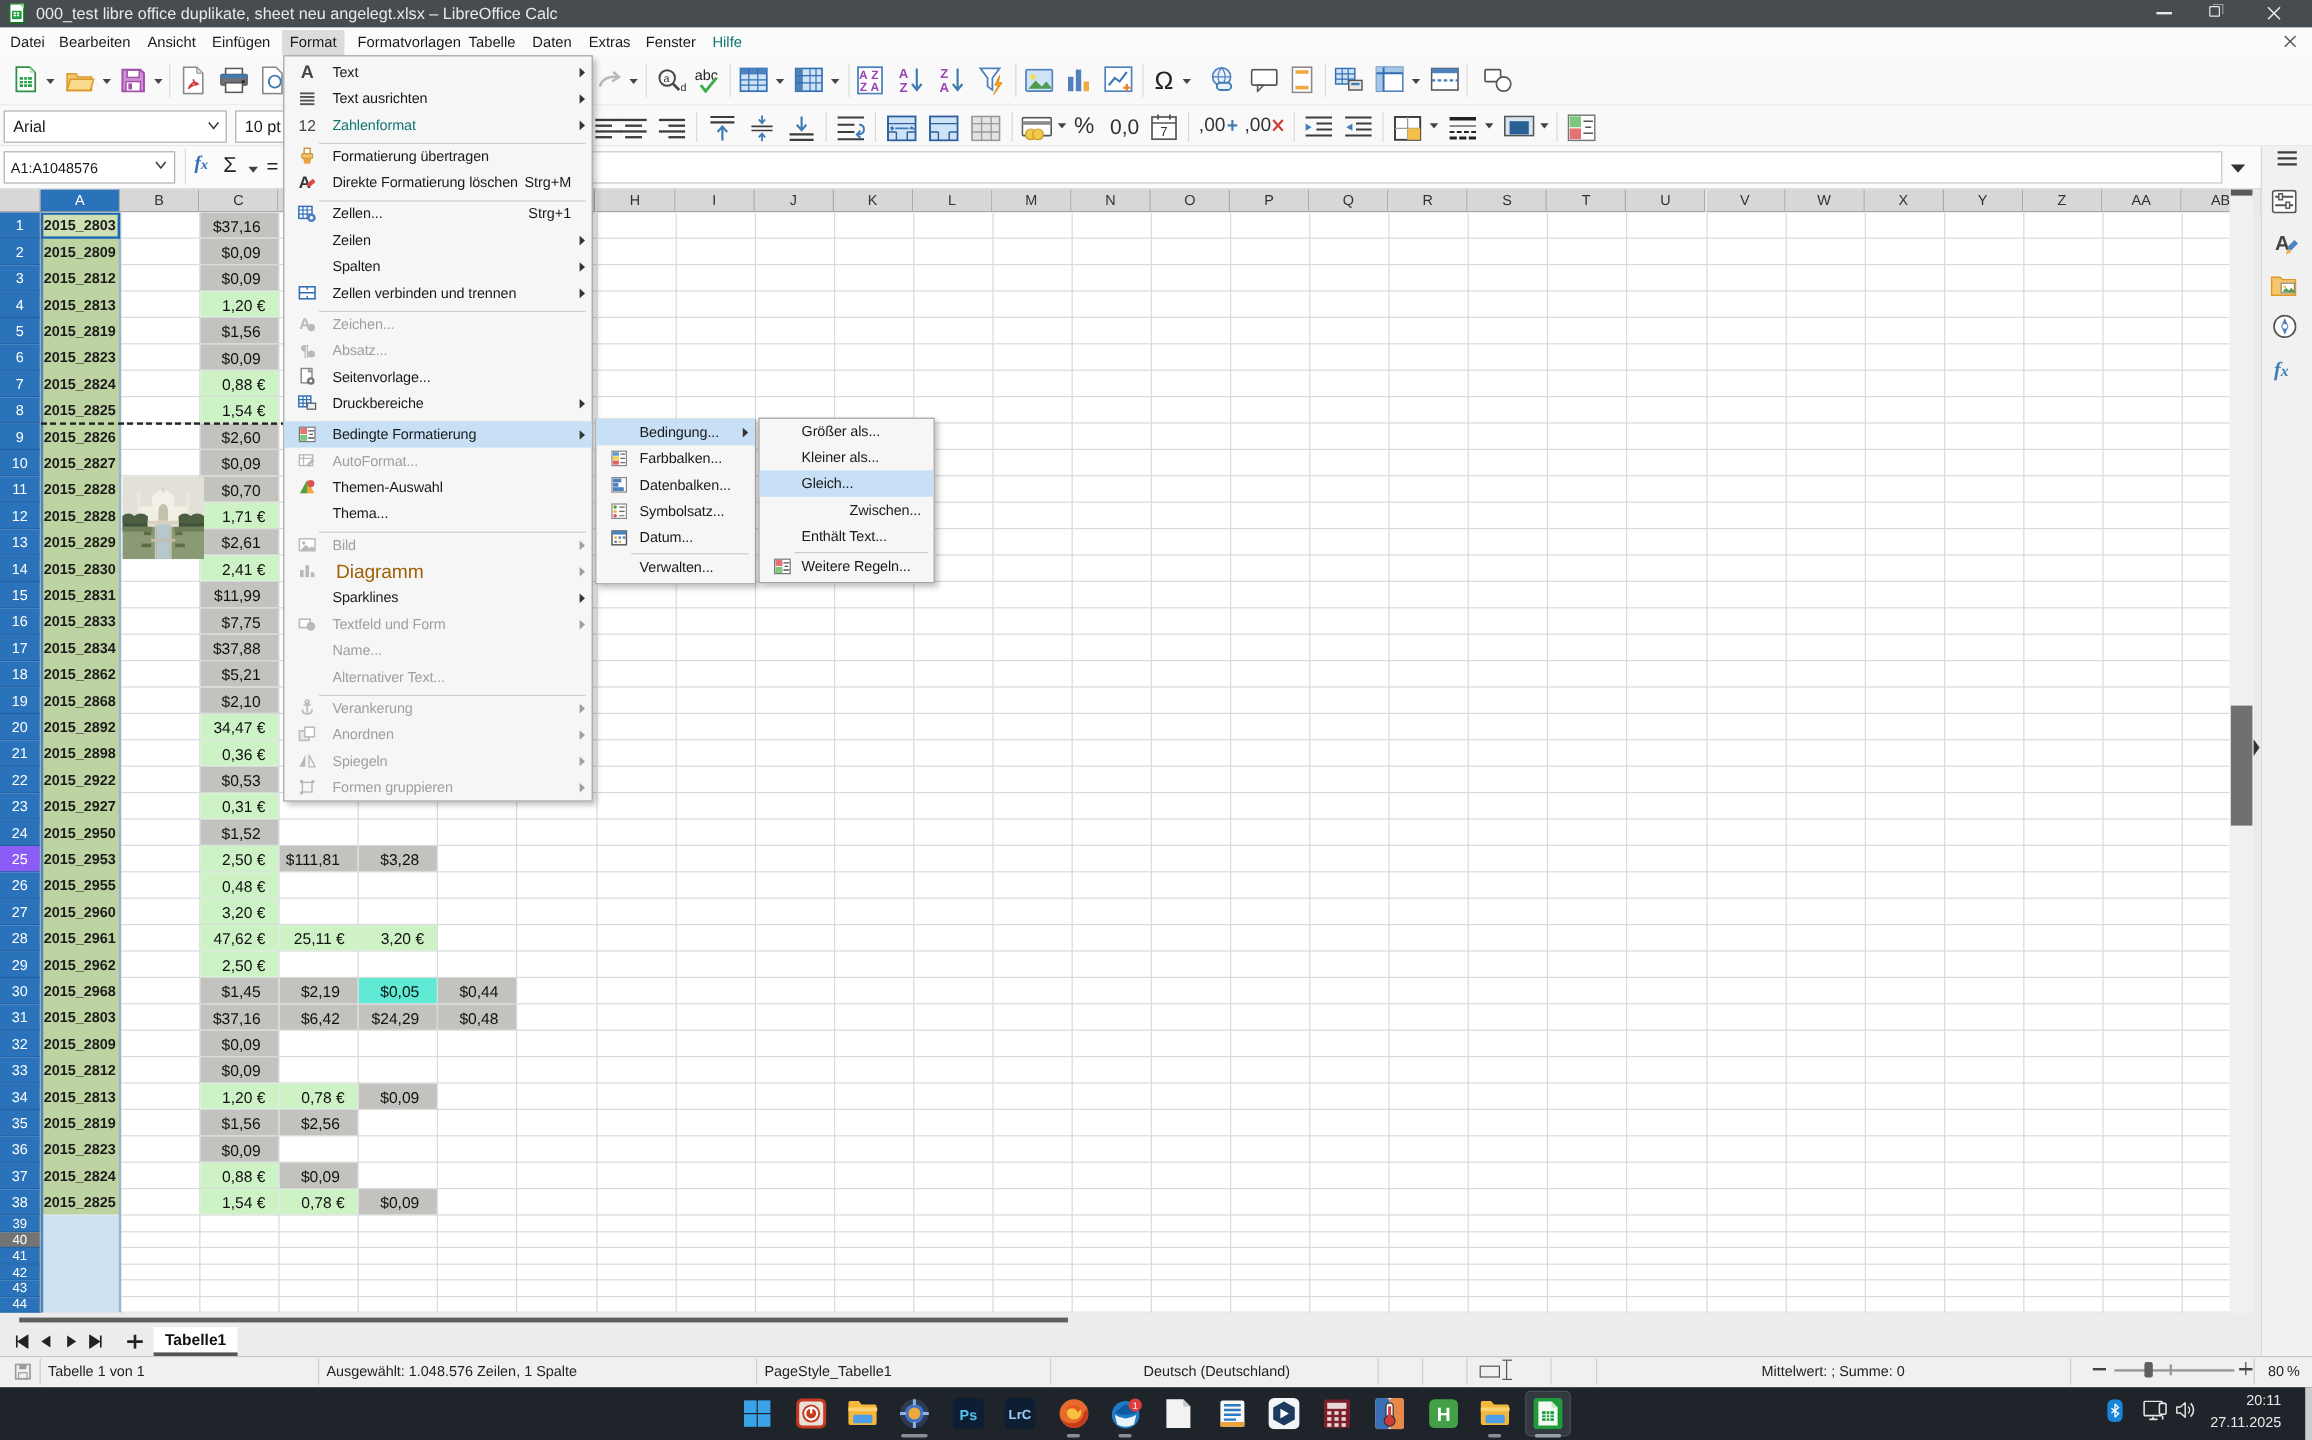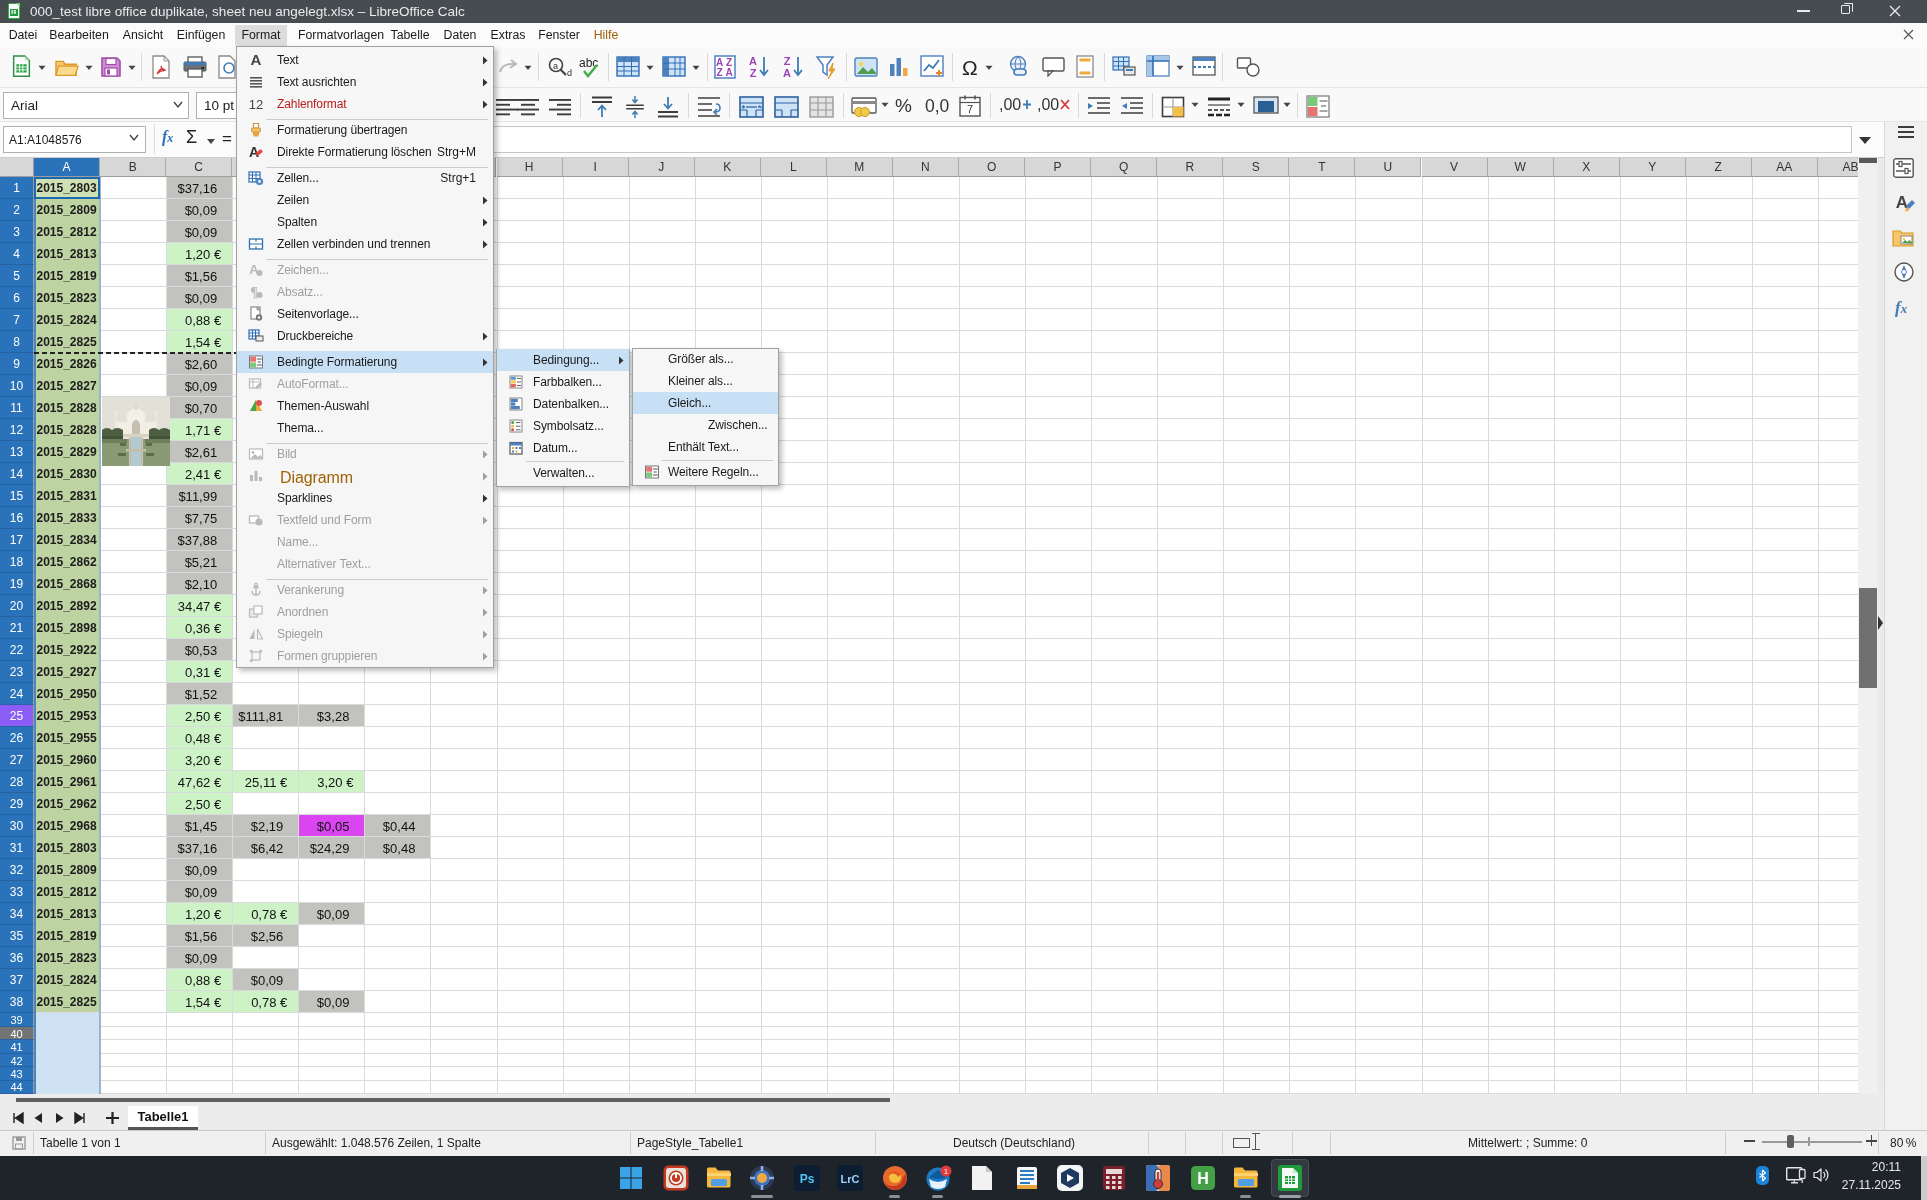--- a/index.html
+++ b/index.html
@@ -28,21 +28,21 @@
 <div class="abs" style="left:-22px;top:25px;width:90px;height:20px;padding-top:3px;font-size:12.3px;color:#1a1a1a;text-align:center;"><span style="padding:3px 7px 4px 7px;">Datei</span></div>
 <div class="abs" style="left:34px;top:25px;width:90px;height:20px;padding-top:3px;font-size:12.3px;color:#1a1a1a;text-align:center;"><span style="padding:3px 7px 4px 7px;">Bearbeiten</span></div>
 <div class="abs" style="left:98px;top:25px;width:90px;height:20px;padding-top:3px;font-size:12.3px;color:#1a1a1a;text-align:center;"><span style="padding:3px 7px 4px 7px;">Ansicht</span></div>
 <div class="abs" style="left:156px;top:25px;width:90px;height:20px;padding-top:3px;font-size:12.3px;color:#1a1a1a;text-align:center;"><span style="padding:3px 7px 4px 7px;">Einfügen</span></div>
 <div class="abs" style="left:216px;top:25px;width:90px;height:20px;padding-top:3px;font-size:12.3px;color:#1a1a1a;text-align:center;"><span style="background:#dcdcdc;padding:3px 7px 4px 7px;">Format</span></div>
 <div class="abs" style="left:291px;top:25px;width:90px;height:20px;padding-top:3px;font-size:12.3px;color:#1a1a1a;text-align:center;"><span style="padding:3px 7px 4px 7px;">Formatvorlagen</span></div>
 <div class="abs" style="left:365px;top:25px;width:90px;height:20px;padding-top:3px;font-size:12.3px;color:#1a1a1a;text-align:center;"><span style="padding:3px 7px 4px 7px;">Tabelle</span></div>
 <div class="abs" style="left:415px;top:25px;width:90px;height:20px;padding-top:3px;font-size:12.3px;color:#1a1a1a;text-align:center;"><span style="padding:3px 7px 4px 7px;">Daten</span></div>
 <div class="abs" style="left:463px;top:25px;width:90px;height:20px;padding-top:3px;font-size:12.3px;color:#1a1a1a;text-align:center;"><span style="padding:3px 7px 4px 7px;">Extras</span></div>
 <div class="abs" style="left:514px;top:25px;width:90px;height:20px;padding-top:3px;font-size:12.3px;color:#1a1a1a;text-align:center;"><span style="padding:3px 7px 4px 7px;">Fenster</span></div>
-<div class="abs" style="left:561px;top:25px;width:90px;height:20px;padding-top:3px;font-size:12.3px;color:#a16207;text-align:center;"><span style="padding:3px 7px 4px 7px;">Hilfe</span></div>
+<div class="abs" style="left:561px;top:25px;width:90px;height:20px;padding-top:3px;font-size:12.3px;color:#0f766e;text-align:center;"><span style="padding:3px 7px 4px 7px;">Hilfe</span></div>
 <svg class="abs" style="left:1903px;top:29px" width="11" height="11" viewBox="0 0 11 11">
     <path d="M1 1 L10 10 M10 1 L1 10" stroke="#555" stroke-width="1.2"></path>
   </svg>
 <div class="abs" style="left:0;top:47px;width:1927px;height:41px;background:#f9f9fa;border-bottom:1px solid #e4e4e4;"></div>
 <div class="abs" style="left:0;top:88px;width:1927px;height:34px;background:#f9f9fa;border-bottom:1px solid #e4e4e4;"></div>
 <div class="abs" style="left:0;top:122px;width:1884px;height:36px;background:#fbfbfb;border-bottom:1px solid #cdcdcd;"></div>
 <svg class="abs" style="left:11px;top:55px" width="21" height="24" viewBox="0 0 21 26">
     <path d="M2 1 h12 l5 5 v17 h-17 z" fill="#fff" stroke="#2f8f46" stroke-width="1.6"></path>
       <path d="M14 1 l5 5 h-5 z" fill="#b6e2bc"></path>
     <rect x="5" y="10" width="11" height="9" fill="#27a343"></rect>
@@ -583,21 +583,21 @@
     <div class="abs" style="left:199.2px;top:528.0px;width:65.1px;height:21.0px;background:#c2c2be;font-size:13px;color:#111;text-align:right;padding:4px 15px 0 0;">$111,81</div>
     <div class="abs" style="left:265.3px;top:528.0px;width:65.1px;height:21.0px;background:#c2c2be;font-size:13px;color:#111;text-align:right;padding:4px 15px 0 0;">$3,28</div>
     <div class="abs" style="left:133.1px;top:550.0px;width:65.1px;height:21.0px;background:#cdf2c6;font-size:13px;color:#111;text-align:right;padding:4px 11px 0 0;">0,48 €</div>
     <div class="abs" style="left:133.1px;top:572.0px;width:65.1px;height:21.0px;background:#cdf2c6;font-size:13px;color:#111;text-align:right;padding:4px 11px 0 0;">3,20 €</div>
     <div class="abs" style="left:133.1px;top:594.0px;width:65.1px;height:21.0px;background:#cdf2c6;font-size:13px;color:#111;text-align:right;padding:4px 11px 0 0;">47,62 €</div>
     <div class="abs" style="left:199.2px;top:594.0px;width:65.1px;height:21.0px;background:#cdf2c6;font-size:13px;color:#111;text-align:right;padding:4px 11px 0 0;">25,11 €</div>
     <div class="abs" style="left:265.3px;top:594.0px;width:65.1px;height:21.0px;background:#cdf2c6;font-size:13px;color:#111;text-align:right;padding:4px 11px 0 0;">3,20 €</div>
     <div class="abs" style="left:133.1px;top:616.0px;width:65.1px;height:21.0px;background:#cdf2c6;font-size:13px;color:#111;text-align:right;padding:4px 11px 0 0;">2,50 €</div>
     <div class="abs" style="left:133.1px;top:638.0px;width:65.1px;height:21.0px;background:#c2c2be;font-size:13px;color:#111;text-align:right;padding:4px 15px 0 0;">$1,45</div>
     <div class="abs" style="left:199.2px;top:638.0px;width:65.1px;height:21.0px;background:#c2c2be;font-size:13px;color:#111;text-align:right;padding:4px 15px 0 0;">$2,19</div>
-    <div class="abs" style="left:265.3px;top:638.0px;width:65.1px;height:21.0px;background:#d946ef;font-size:13px;color:#111;text-align:right;padding:4px 15px 0 0;">$0,05</div>
+    <div class="abs" style="left:265.3px;top:638.0px;width:65.1px;height:21.0px;background:#5eead4;font-size:13px;color:#111;text-align:right;padding:4px 15px 0 0;">$0,05</div>
     <div class="abs" style="left:331.3px;top:638.0px;width:65.1px;height:21.0px;background:#c2c2be;font-size:13px;color:#111;text-align:right;padding:4px 15px 0 0;">$0,44</div>
     <div class="abs" style="left:133.1px;top:660.0px;width:65.1px;height:21.0px;background:#c2c2be;font-size:13px;color:#111;text-align:right;padding:4px 15px 0 0;">$37,16</div>
     <div class="abs" style="left:199.2px;top:660.0px;width:65.1px;height:21.0px;background:#c2c2be;font-size:13px;color:#111;text-align:right;padding:4px 15px 0 0;">$6,42</div>
     <div class="abs" style="left:265.3px;top:660.0px;width:65.1px;height:21.0px;background:#c2c2be;font-size:13px;color:#111;text-align:right;padding:4px 15px 0 0;">$24,29</div>
     <div class="abs" style="left:331.3px;top:660.0px;width:65.1px;height:21.0px;background:#c2c2be;font-size:13px;color:#111;text-align:right;padding:4px 15px 0 0;">$0,48</div>
     <div class="abs" style="left:133.1px;top:682.0px;width:65.1px;height:21.0px;background:#c2c2be;font-size:13px;color:#111;text-align:right;padding:4px 15px 0 0;">$0,09</div>
     <div class="abs" style="left:133.1px;top:704.0px;width:65.1px;height:21.0px;background:#c2c2be;font-size:13px;color:#111;text-align:right;padding:4px 15px 0 0;">$0,09</div>
     <div class="abs" style="left:133.1px;top:726.0px;width:65.1px;height:21.0px;background:#cdf2c6;font-size:13px;color:#111;text-align:right;padding:4px 11px 0 0;">1,20 €</div>
     <div class="abs" style="left:199.2px;top:726.0px;width:65.1px;height:21.0px;background:#cdf2c6;font-size:13px;color:#111;text-align:right;padding:4px 11px 0 0;">0,78 €</div>
     <div class="abs" style="left:265.3px;top:726.0px;width:65.1px;height:21.0px;background:#c2c2be;font-size:13px;color:#111;text-align:right;padding:4px 15px 0 0;">$0,09</div>
@@ -651,21 +651,21 @@
 <div class="abs" style="left:277px;top:75px;font-size:12px;letter-spacing:-0.1px;color:#1a1a1a;white-space:nowrap;">Text ausrichten</div>
 <svg class="abs" style="left:248px;top:74px" width="16" height="16" viewBox="0 0 16 16">
     <rect x="2" y="3" width="12" height="1.6" fill="#555"></rect>
     <rect x="2" y="6" width="12" height="1.6" fill="#555"></rect>
     <rect x="2" y="9" width="12" height="1.6" fill="#555"></rect>
     <rect x="2" y="12" width="12" height="1.6" fill="#555"></rect>
   </svg>
 <svg class="abs" style="left:482px;top:78px" width="6" height="9" viewBox="0 0 6 9">
     <path d="M1 0.5 L5.5 4.5 L1 8.5 Z" fill="#333"></path>
   </svg>
-<div class="abs" style="left:277px;top:97px;font-size:12px;letter-spacing:-0.1px;color:#b91c1c;white-space:nowrap;">Zahlenformat</div>
+<div class="abs" style="left:277px;top:97px;font-size:12px;letter-spacing:-0.1px;color:#0f766e;white-space:nowrap;">Zahlenformat</div>
 <svg class="abs" style="left:248px;top:96px" width="16" height="16" viewBox="0 0 16 16">
     <text x="8" y="13" font-size="13" text-anchor="middle" fill="#444" font-family="Liberation Sans">12</text>
   </svg>
 <svg class="abs" style="left:482px;top:100px" width="6" height="9" viewBox="0 0 6 9">
     <path d="M1 0.5 L5.5 4.5 L1 8.5 Z" fill="#333"></path>
   </svg>
 <div class="abs" style="left:266px;top:119px;width:222px;height:1px;background:#ccc;"></div>
 <div class="abs" style="left:277px;top:123px;font-size:12px;letter-spacing:-0.1px;color:#1a1a1a;white-space:nowrap;">Formatierung übertragen</div>
 <svg class="abs" style="left:248px;top:122px" width="16" height="16" viewBox="0 0 16 16">
     <path d="M5.5 1.5 h5 v4.5 h-5 z" fill="#fff" stroke="#c8973f" stroke-width="1.2"></path>

